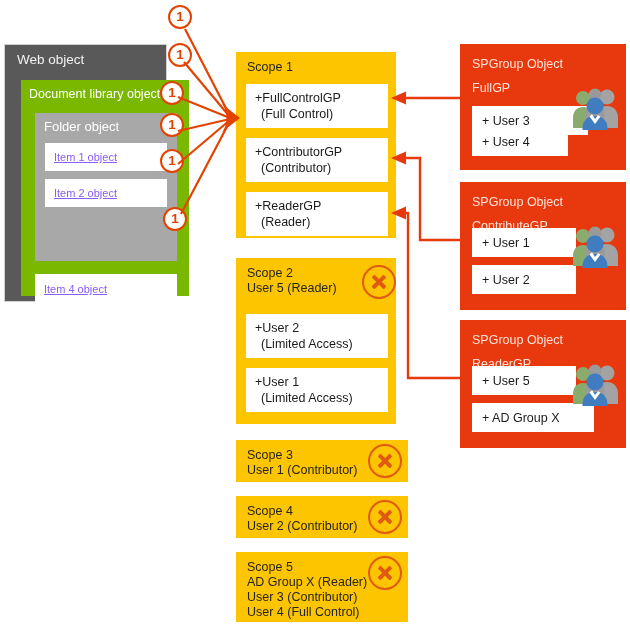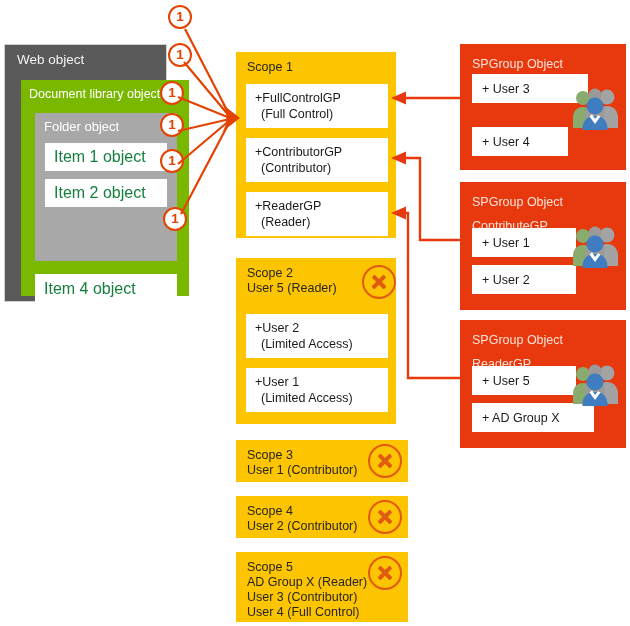--- a/index.html
+++ b/index.html
@@ -13,21 +13,21 @@
               background:#595959;border:1px solid #d0d0d0;box-sizing:border-box;margin-top:40px;}
   #web-label{position:absolute;left:12px;top:7px;color:#f2f2f2;font-size:13.5px;}
   #doclib-object{position:absolute;left:16px;top:35px;width:168px;height:216px;
                  background:#7ab800;box-sizing:border-box;}
   #doclib-label{position:absolute;left:8px;top:7px;color:#ffffff;font-size:12.5px;white-space:nowrap;}
   #folder-object{position:absolute;left:14px;top:33px;width:142px;height:148px;
                  background:#a8a8a8;box-sizing:border-box;}
   #folder-label{position:absolute;left:9px;top:6px;color:#ffffff;font-size:13px;}
   .item-row{position:absolute;background:#ffffff;box-sizing:border-box;}
   .item-row .lbl{position:absolute;left:9px;top:50%;transform:translateY(-50%);
-                 color:#15803d;font-size:16px;white-space:nowrap;}
+                 color:#8b5cf6;font-size:11px;white-space:nowrap;text-decoration:underline;}
   #item1{left:10px;top:30px;width:122px;height:28px;}
   #item2{left:10px;top:66px;width:122px;height:28px;}
   #item3{left:14px;top:194px;width:142px;height:30px;}
 
   
   .badge-one{position:absolute;width:24px;height:24px;border-radius:50%;
              background:#ffffff;border:2.4px solid #e24301;box-sizing:border-box;
              color:#e24301;font-size:13.5px;font-weight:bold;
              display:flex;align-items:center;justify-content:center;line-height:1;}
   .badge-x{position:absolute;width:34px;height:34px;border-radius:50%;
@@ -58,21 +58,21 @@
   #scope5{left:236px;top:552px;width:172px;height:70px;}
 
   
   .spgroup{position:absolute;background:#e8380d;box-sizing:border-box;}
   .spgroup .head{position:absolute;left:12px;top:8px;color:#ffe2d8;font-size:12.5px;line-height:24px;}
   .urow{position:absolute;background:#ffffff;box-sizing:border-box;}
   .urow .lbl{position:absolute;left:10px;top:50%;transform:translateY(-50%);
              color:#1a1a1a;font-size:12.5px;white-space:nowrap;}
 
   #grp-full{left:460px;top:44px;width:166px;height:126px;}
-  #gf-r1{left:12px;top:30px;width:116px;height:29px;text-decoration:underline;}
+  #gf-r1{left:12px;top:62px;width:116px;height:29px;text-decoration:underline;}
   #gf-r2{left:12px;top:83px;width:96px;height:29px;}
 
   #grp-contrib{left:460px;top:182px;width:166px;height:128px;}
   #gc-r1{left:12px;top:46px;width:104px;height:29px;}
   #gc-r2{left:12px;top:83px;width:104px;height:29px;}
 
   #grp-reader{left:460px;top:320px;width:166px;height:128px;}
   #gr-r1{left:12px;top:46px;width:104px;height:29px;}
   #gr-r2{left:12px;top:83px;width:122px;height:29px;}
 

